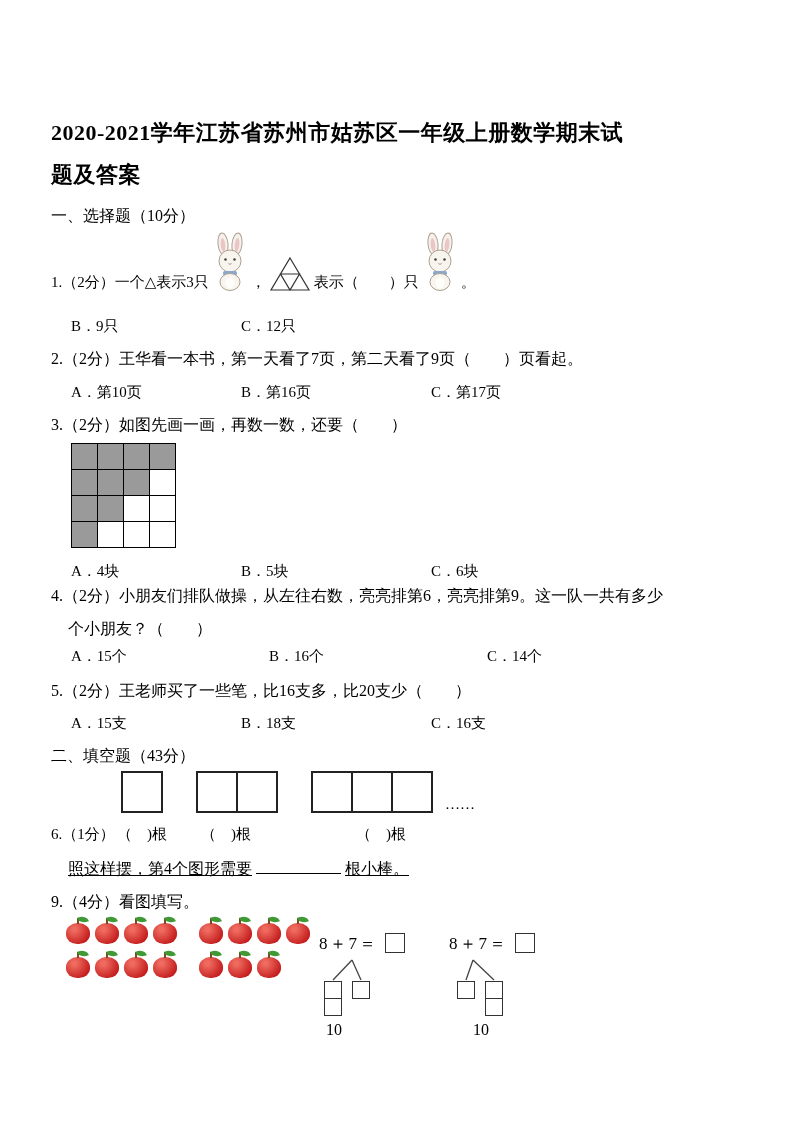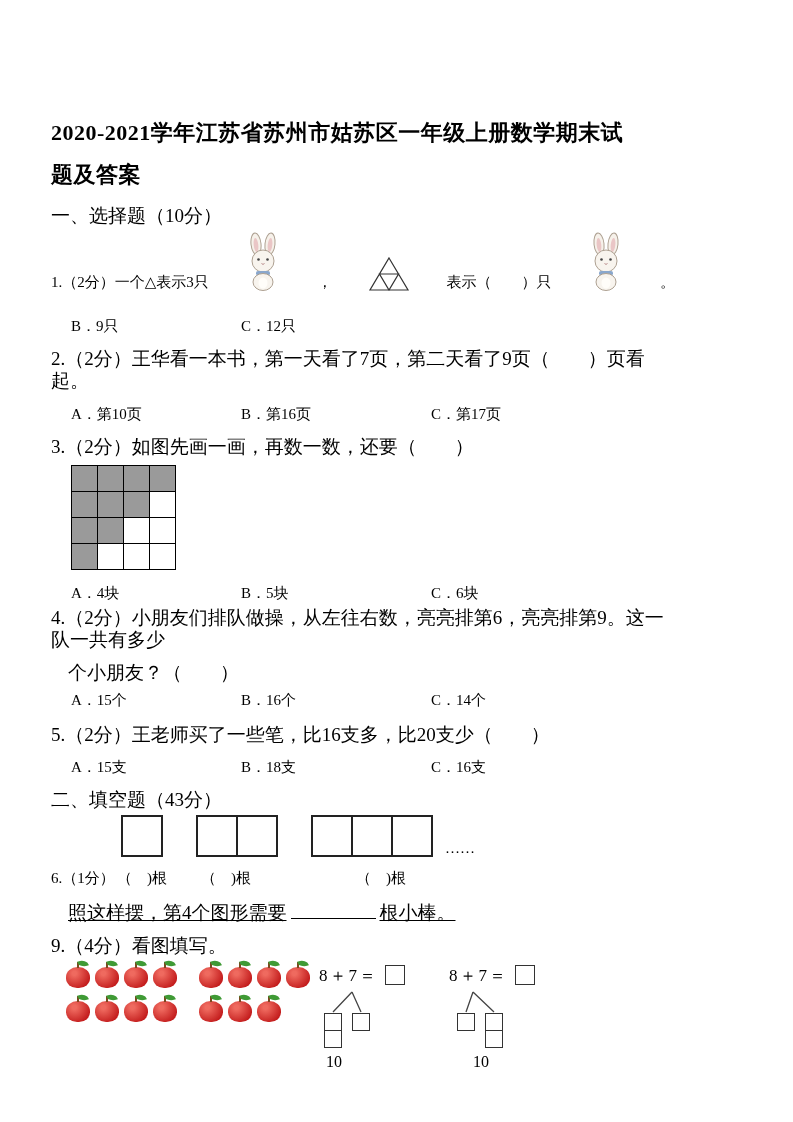--- a/index.html
+++ b/index.html
@@ -6,34 +6,34 @@
   body {
     width: 793px; height: 1122px; background: #ffffff; color: #000;
     font-family: "Liberation Serif", "DejaVu Serif", serif;
   }
   .page {
     position: relative; width: 793px; height: 1122px;
     padding: 112px 118px 0 51px; box-sizing: border-box;
     overflow: hidden; background: #fff;
   }
   .title-line { font-size: 22px; font-weight: bold; line-height: 42px; letter-spacing: 0.5px; }
-  .tline { font-size: 19px; line-height: 22px; }
+  .tline { font-size: 16px; line-height: 22px; }
   .opts { display: grid; grid-template-columns: 170px 190px 1fr; padding-left: 20px; font-size: 15px; line-height: 22px; }
 
   .m-sec1 { margin-top: 9px; }
-  .m-q1 { margin-top: 1px; justify-content: space-between; }
+  .m-q1 { margin-top: 1px; }
   .m-opts1 { margin-top: 23px; }
   .m-q2 { margin-top: 11px; }
   .m-opts2 { margin-top: 11px; }
   .m-q3 { margin-top: 11px; }
   .m-stair { margin-top: 7px; margin-left: 20px; }
   .m-opts3 { margin-top: 12px; }
   .m-q4a { margin-top: 3px; }
   .m-q4b { margin-top: 11px; padding-left: 17px; }
-  .m-opts4 { margin-top: 5px; }
+  .m-opts4 { margin-top: 5px; gap: 28px; }
   .m-q5 { margin-top: 13px; }
   .m-opts5 { margin-top: 10px; }
   .m-sec2 { margin-top: 11px; }
   .m-sticks { margin-top: 4px; }
   .m-q6line { margin-top: 10px; }
   .m-follow { margin-top: 13px; padding-left: 17px; text-decoration: underline; }
   .m-q7 { margin-top: 11px; }
   .m-fig7 { margin-top: 2px; }
 
   
@@ -68,21 +68,21 @@
   .apple-row { display: flex; gap: 5px; margin-bottom: 7px; }
   .apple {
     position: relative; width: 24px; height: 21px; margin-top: 6px;
     border-radius: 48% 48% 46% 46%;
     background: radial-gradient(circle at 35% 30%, #ef6a5f 10%, var(--apple, #c41e1e) 75%);
   }
   .apple::before { content: ""; position: absolute; left: 11px; top: -5px; width: 2px; height: 6px; background: #7a4a20; }
   .apple::after { content: ""; position: absolute; left: 12px; top: -7px; width: 10px; height: 7px;
     background: var(--leaf, #3f9a35); border-radius: 0 90% 0 90%; transform: rotate(-18deg); }
 
-  .decomp { position: absolute; top: 4px; width: 110px; }
+  .decomp { position: absolute; top: 16px; width: 110px; }
   .decomp1 { left: 268px; }
   .decomp2 { left: 398px; }
   .eq { display: flex; align-items: center; height: 24px; font-size: 17px; }
   .eq-text { letter-spacing: 2px; white-space: pre; }
   .ans-box { width: 20px; height: 20px; border: 1px solid #333; margin-left: 7px; box-sizing: border-box; }
   .branches { display: block; margin-top: 4px; }
   .pair { display: flex; margin-left: 5px; }
   .decomp2 .pair { margin-left: 8px; }
   .sm-box { width: 18px; height: 18px; border: 1px solid #333; box-sizing: border-box; display: inline-block; background: #fff; }
   .pair .sm-box + .sm-box { margin-left: 10px; }

